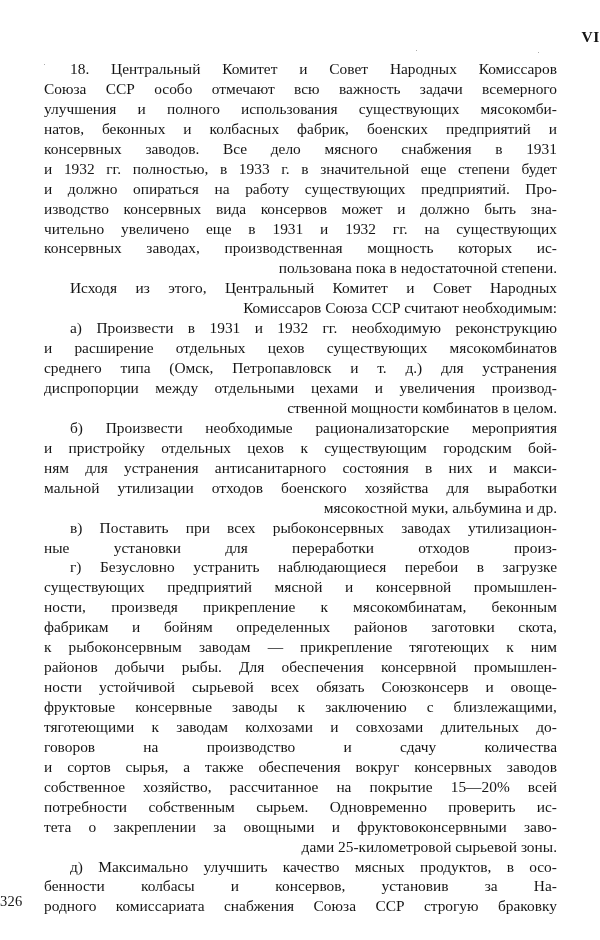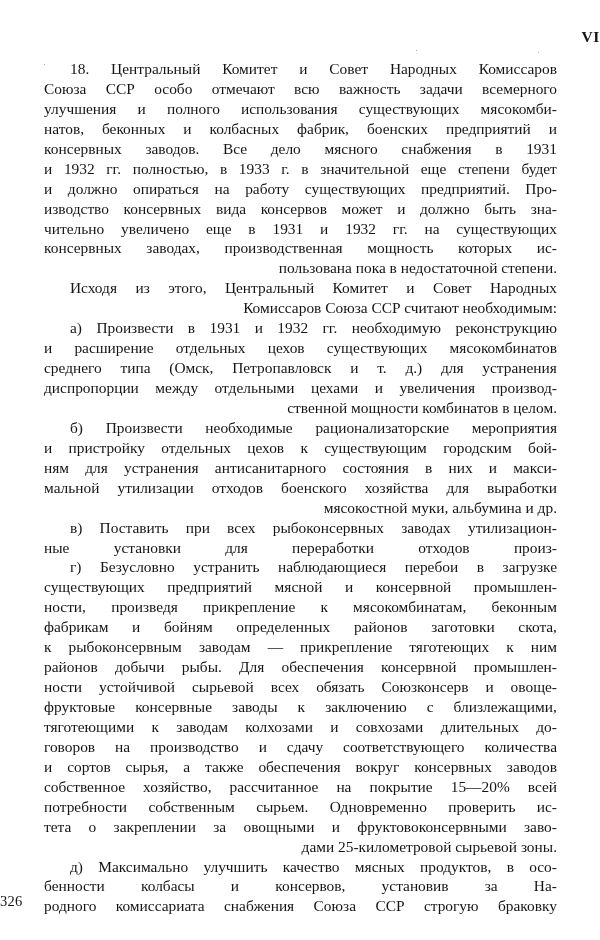--- a/index.html
+++ b/index.html
@@ -388,21 +388,20 @@
           <span>совхозами</span>
           <span>длительных</span>
           <span>до-</span>
         </div>
         <div class="ln j">
           <span>говоров</span>
           <span>на</span>
           <span>производство</span>
           <span>и</span>
           <span>сдачу</span>
-          <span>соответствующего</span>
           <span>количества</span>
         </div>
         <div class="ln j">
           <span>и</span>
           <span>сортов</span>
           <span>сырья,</span>
           <span>а</span>
           <span>также</span>
           <span>обеспечения</span>
           <span>вокруг</span>

